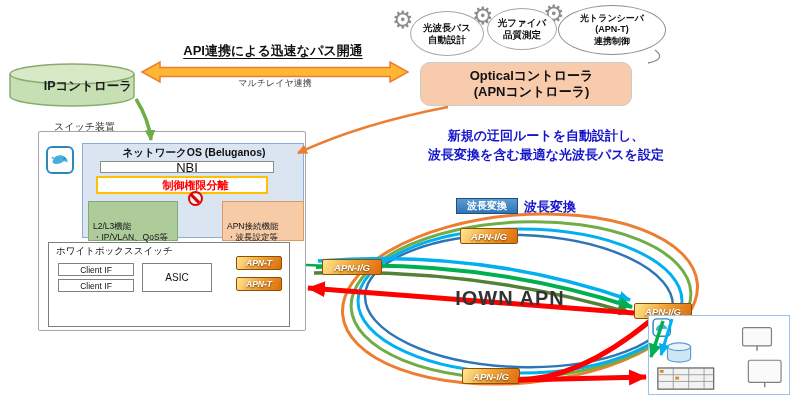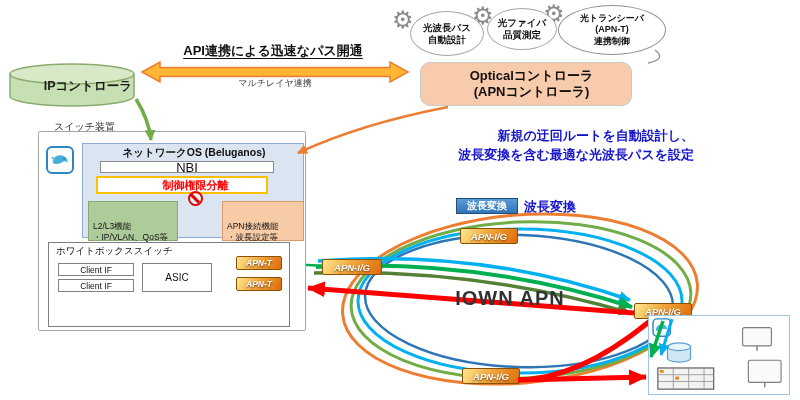--- a/index.html
+++ b/index.html
@@ -22,21 +22,21 @@
 
   .bubble { background:#fff; border:1.5px solid #a6a6a6; border-radius:50%; display:flex; flex-direction:column;
             align-items:center; justify-content:center; text-align:center; font-size:9.5px; font-weight:bold;
             line-height:1.25; color:#111; }
   .bubble1 { left:410px; top:11px; width:74px; height:45px; }
   .bubble2 { left:487px; top:8px; width:70px; height:42px; }
   .bubble3 { left:558px; top:5px; width:108px; height:50px; font-size:9px; border-color:#8c8c8c; }
   .gear { color:#8c8c8c; font-size:24px; line-height:1; }
   .gear1 { left:392px; top:8px; } .gear2 { left:472px; top:4px; } .gear3 { left:543px; top:2px; }
 
-  .annot { left:398px; top:127px; width:296px; text-align:right; font-weight:bold; font-size:13px;
+  .annot { left:398px; top:127px; width:296px; text-align:center; font-weight:bold; font-size:13px;
            color:#1414cc; line-height:1.45; }
 
   .sw-caption { left:54px; top:120px; font-size:10px; color:#333; }
   .sw-outer { left:38px; top:131px; width:268px; height:200px; border:1px solid #a6a6a6; background:#fff; border-radius:2px; }
   .whale { left:46px; top:146px; width:28px; height:28px; background:#fff; border:2px solid #2e86c1; border-radius:6px;
            display:flex; align-items:center; justify-content:center; z-index:3; }
   .nos { left:82px; top:143px; width:222px; height:95px; background:#dbe5f1; border:1px solid #8eaadb; }
   .nos-title { left:88px; top:146px; width:212px; text-align:center; font-weight:bold; font-size:10.5px; color:#111; z-index:3; }
   .nbi { left:100px; top:161px; width:174px; height:12px; background:#fff; border:1px solid #8c8c8c;
          display:flex; align-items:center; justify-content:center; font-size:13px; color:#111; z-index:3; }

